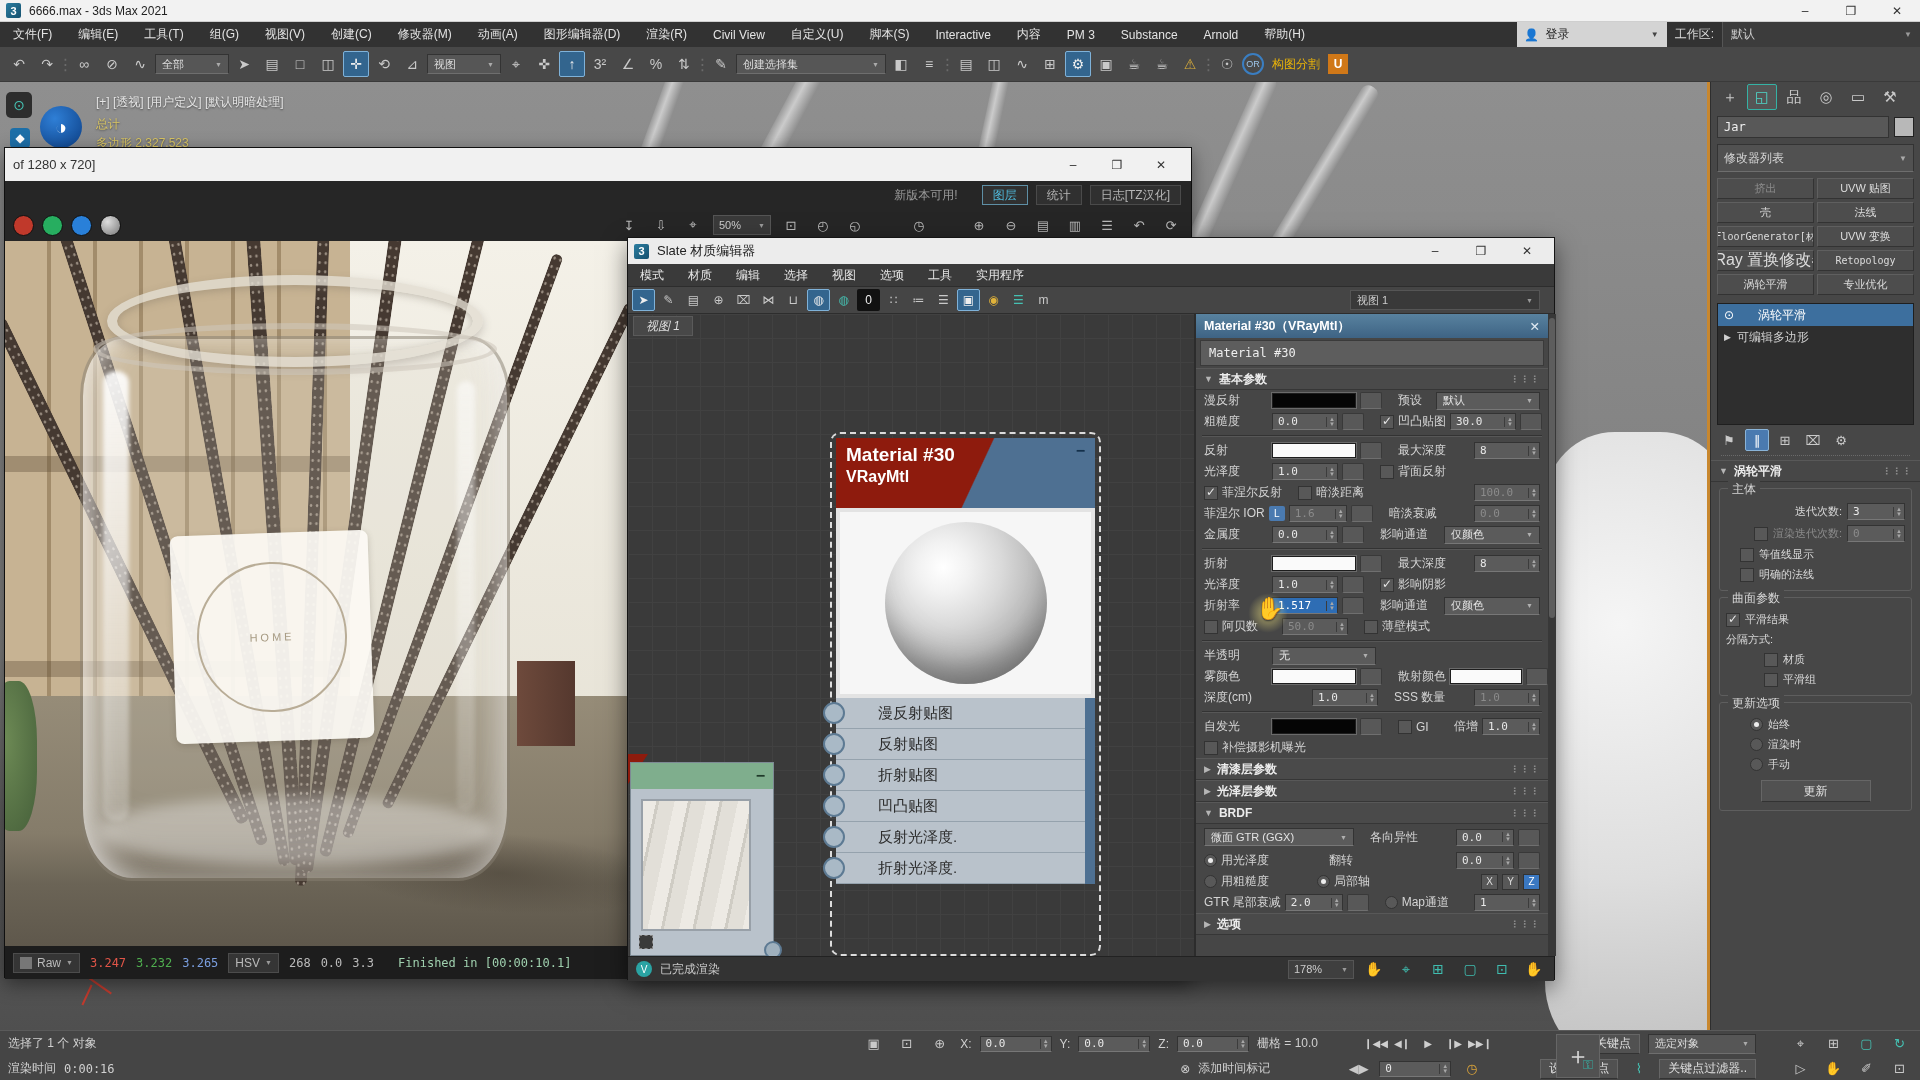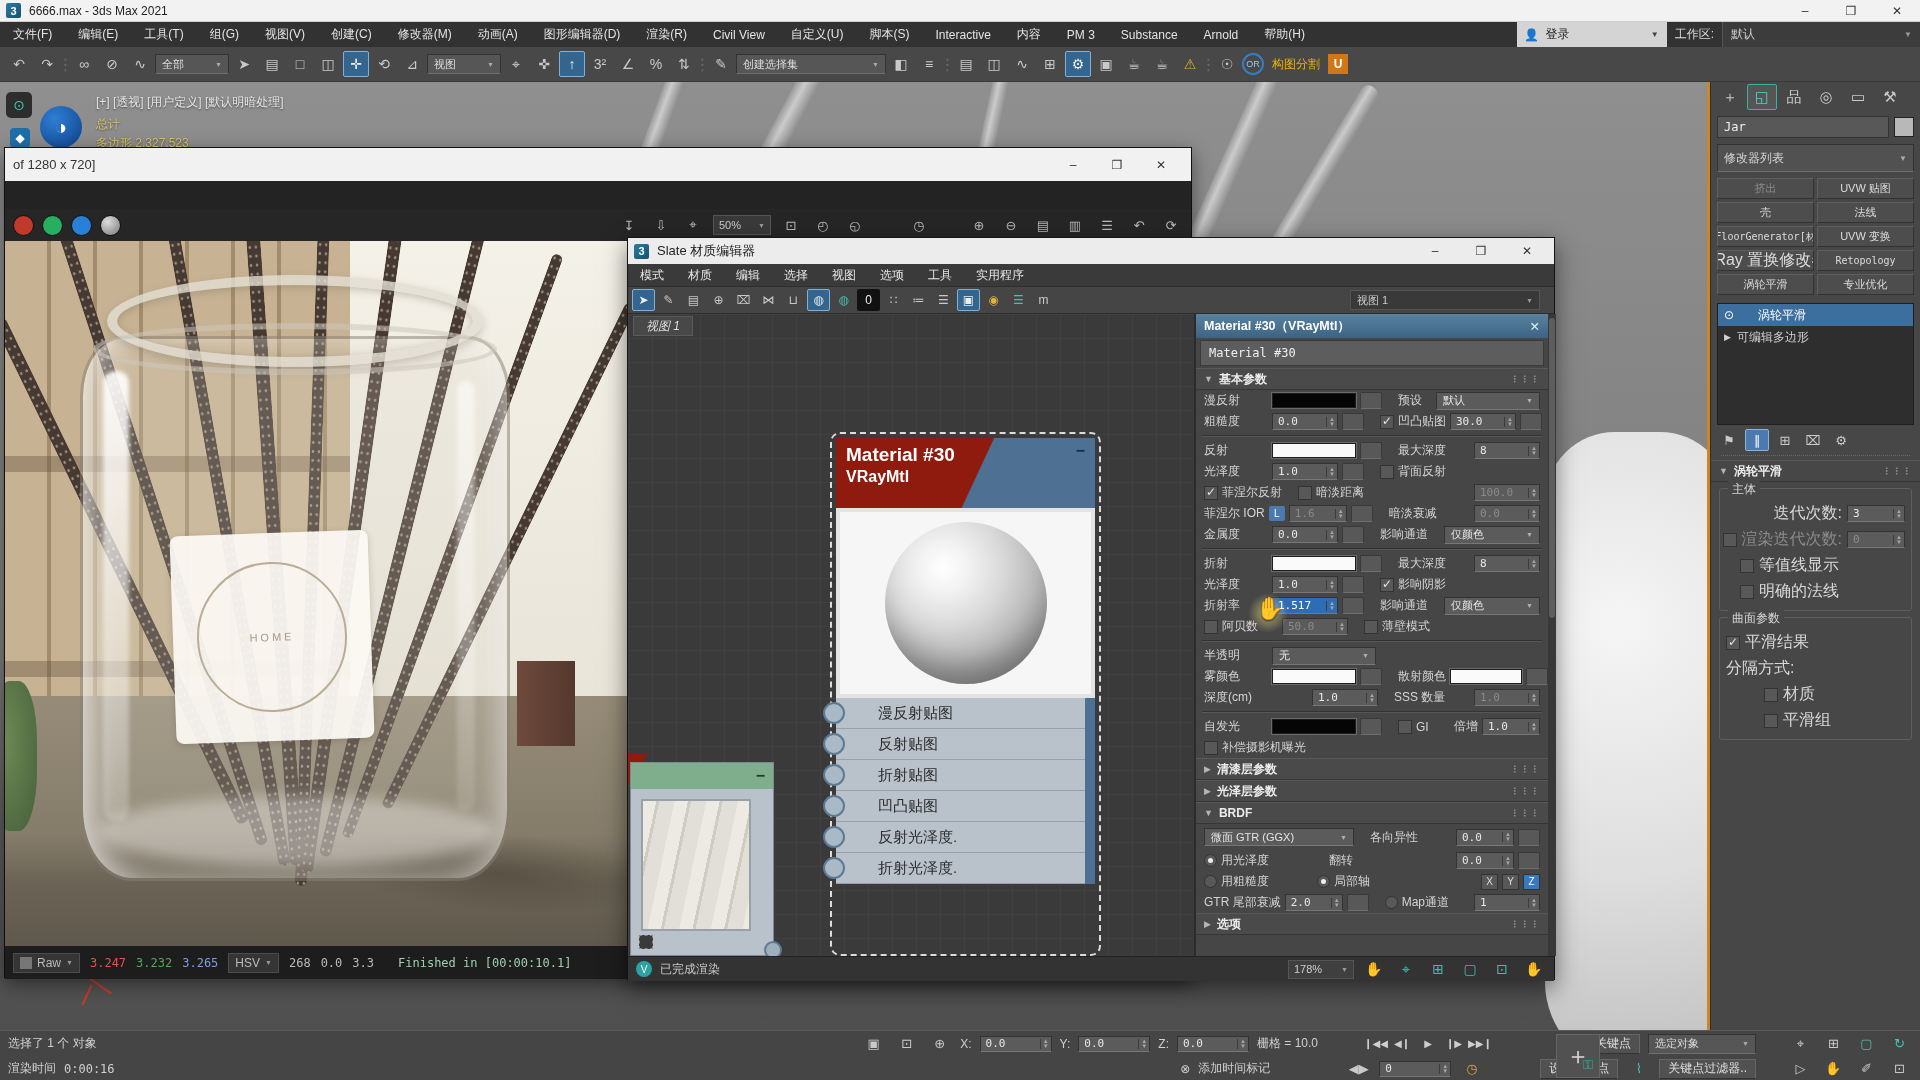--- a/index.html
+++ b/index.html
@@ -163,21 +163,21 @@
   #stackbox{margin:8px 6px 0;height:122px;background:#2e2e2e;border:1px solid #1f1f1f;}
   .stackrow{height:22px;display:flex;align-items:center;gap:6px;padding:0 6px;color:#d0d0d0;}
   .stackrow.sel{background:#3d6f9e;color:#fff;}
   #stackicons{margin:4px 6px 0;display:flex;gap:4px;align-items:center;}
   #stackicons .ic{width:24px;height:22px;font-size:13px;}
   #stackicons .ic.hl2{background:#4a7ab0;border:1px solid #8ab4d8;color:#fff;}
   .cpsep{margin:4px 10px;border-top:1px dotted #6a6a6a;}
   .group{margin:6px 8px 0;border:1px solid #5e5e5e;border-radius:3px;padding:6px 6px 8px;position:relative;}
   .gtitle{position:absolute;left:8px;top:-8px;background:#474747;padding:0 4px;color:#d6d6d6;}
   .cprow{display:flex;align-items:center;gap:5px;margin-top:5px;}
-  .cprow .plab{font-size:16px;}
+  .cprow .plab{font-size:11px;}
   #updatebtn{margin:8px auto 0;width:110px;height:22px;background:#515151;border:1px solid #666;border-bottom-color:#333;display:flex;align-items:center;justify-content:center;color:#e2e2e2;}
   
   #statusbar{left:0;top:1030px;width:1920px;height:50px;background:#454545;border-top:1px solid #5a5a5a;color:#d0d0d0;font-size:12px;}
   .sbrow{position:absolute;left:0;width:100%;height:25px;display:flex;align-items:center;gap:8px;padding:0 8px;}
   #sbr1{top:0;}
   #sbr2{top:25px;}
   #statusbar .spin{height:16px;}
   .sbbtn{height:20px;background:#515151;border:1px solid #666;border-bottom-color:#333;display:flex;align-items:center;padding:0 8px;color:#e0e0e0;flex:none;}
   .play{display:flex;gap:2px;}
   .play .ic{width:24px;height:20px;font-size:10px;color:#cfcfcf;}
@@ -307,20 +307,26 @@
 
 <div id="vfb" class="abs">
   <div id="vfbtitle" class="abs">
     <span>of 1280 x 720]</span>
     <span class="wbtns" style="margin-right:8px">
       <span class="wbtn">–</span>
       <span class="wbtn">❐</span>
       <span class="wbtn">✕</span>
     </span>
   </div>
+  <div id="vfbtabs" class="abs">
+    <span id="vfbnotice">新版本可用!</span>
+    <span class="vfbtab active">图层</span>
+    <span class="vfbtab">统计</span>
+    <span class="vfbtab">日志[TZ汉化]</span>
+  </div>
   <div id="vfbtools" class="abs">
     <span class="chan" style="background:#c0392b"></span>
     <span class="chan" style="background:#27ae60"></span>
     <span class="chan" style="background:#2980d9"></span>
     <span class="chan" style="background:radial-gradient(circle at 35% 30%,#ddd,#777)"></span>
     <span style="flex:1"></span>
     <span class="ic">↧</span>
     <span class="ic">⇩</span>
     <span class="ic">⌖</span>
     <span id="vfbzoom">
@@ -840,20 +846,36 @@
         <span class="plab">分隔方式:</span>
       </div>
     <div class="cprow" style="margin-left:38px">
         <span class="chk"></span>
         <span class="plab">材质</span>
       </div>
     <div class="cprow" style="margin-left:38px">
         <span class="chk"></span>
         <span class="plab">平滑组</span>
       </div>
+  </div>
+  <div class="group">
+    <span class="gtitle">更新选项</span>
+    <div class="cprow" style="margin-left:24px;margin-top:8px">
+        <span class="rad on"></span>
+        <span class="plab">始终</span>
+      </div>
+    <div class="cprow" style="margin-left:24px">
+        <span class="rad"></span>
+        <span class="plab">渲染时</span>
+      </div>
+    <div class="cprow" style="margin-left:24px">
+        <span class="rad"></span>
+        <span class="plab">手动</span>
+      </div>
+    <div id="updatebtn">更新</div>
   </div>
 </div>
 
 <div id="statusbar" class="abs">
   <div class="sbrow" id="sbr1">
     <span>选择了 1 个 对象</span>
     <span style="margin-left:auto"></span>
     <span class="navic" style="margin-right:0">▣</span>
     <span class="navic">⊡</span>
     <span class="navic">⊕</span>

